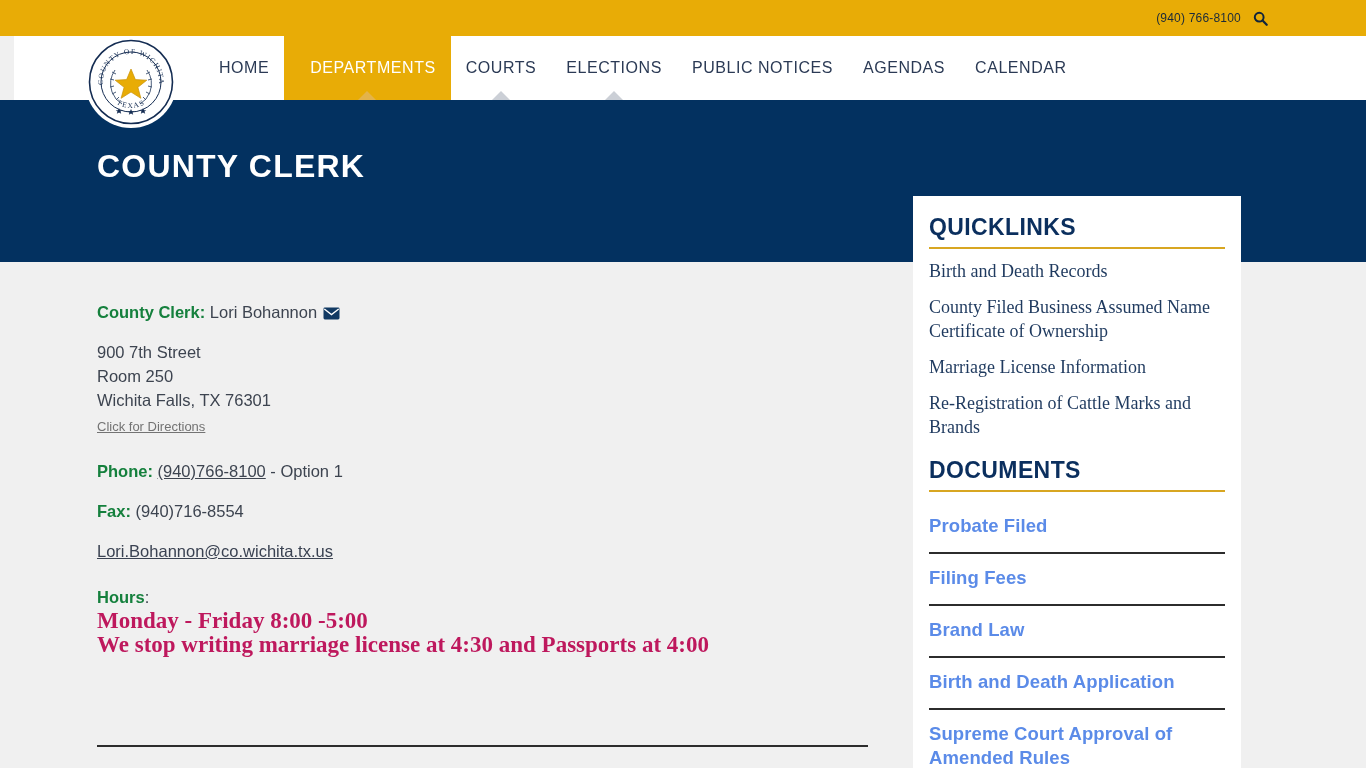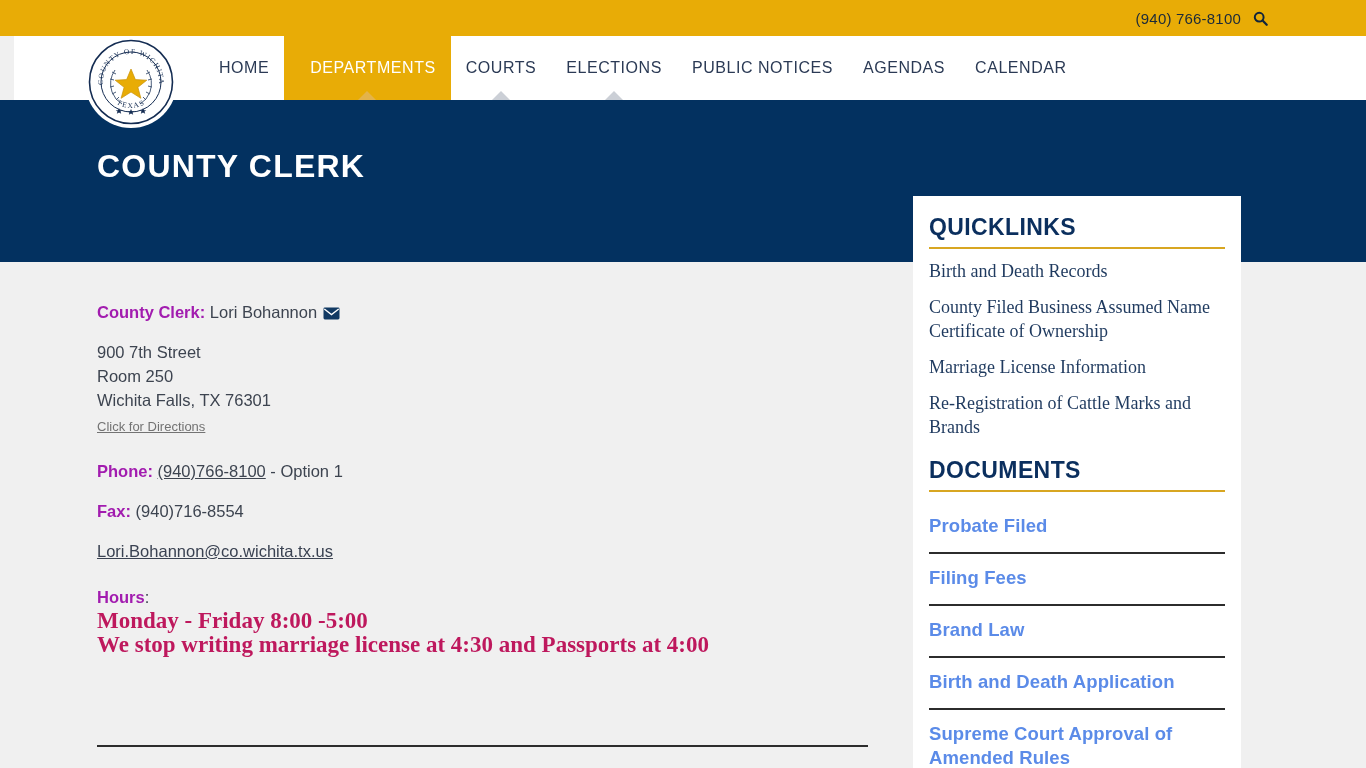--- a/index.html
+++ b/index.html
@@ -14,21 +14,21 @@
   
   .topbar {
     position: absolute; left: 0; top: 0; width: 1366px; height: 36px;
     background: #e8ac06;
   }
   .topbar-inner {
     position: absolute; right: 98px; top: 0; height: 36px;
     display: flex; align-items: center; gap: 12px;
   }
   .top-phone {
-    color: #1b2a3a; font-size: 15px; letter-spacing: .2px;
+    color: #1b2a3a; font-size: 12px; letter-spacing: .2px;
     font-family: "Liberation Sans", sans-serif;
   }
   .search-icon { display: block; width: 15px; height: 15px; }
 
   
   .navbar {
     position: absolute; left: 14px; top: 36px; width: 1366px; height: 64px;
     background: #ffffff;
   }
   .nav-items {
@@ -73,21 +73,21 @@
     letter-spacing: 1.2px; text-transform: uppercase;
   }
 
   
   .content {
     position: absolute; left: 97px; top: 300px; width: 775px;
     color: #3d4450; font-size: 16.5px; line-height: 24px;
   }
   .content p { margin: 0 0 16px 0; }
   .content .tight { margin-bottom: 0; line-height: 24px; }
-  .bold { font-weight: bold; color: #a21caf; }
+  .bold { font-weight: bold; color: #15803d; }
   .envelope-icon {
     display: inline-block; vertical-align: -2px; margin-left: 6px;
     width: 17px; height: 13px;
   }
   .dir-link {
     display: inline-block; margin-top: 3px;
     font-size: 13px; color: #737373;
     text-decoration: underline; cursor: pointer;
   }
   .inline-link { color: #3d4450; text-decoration: underline; cursor: pointer; }

